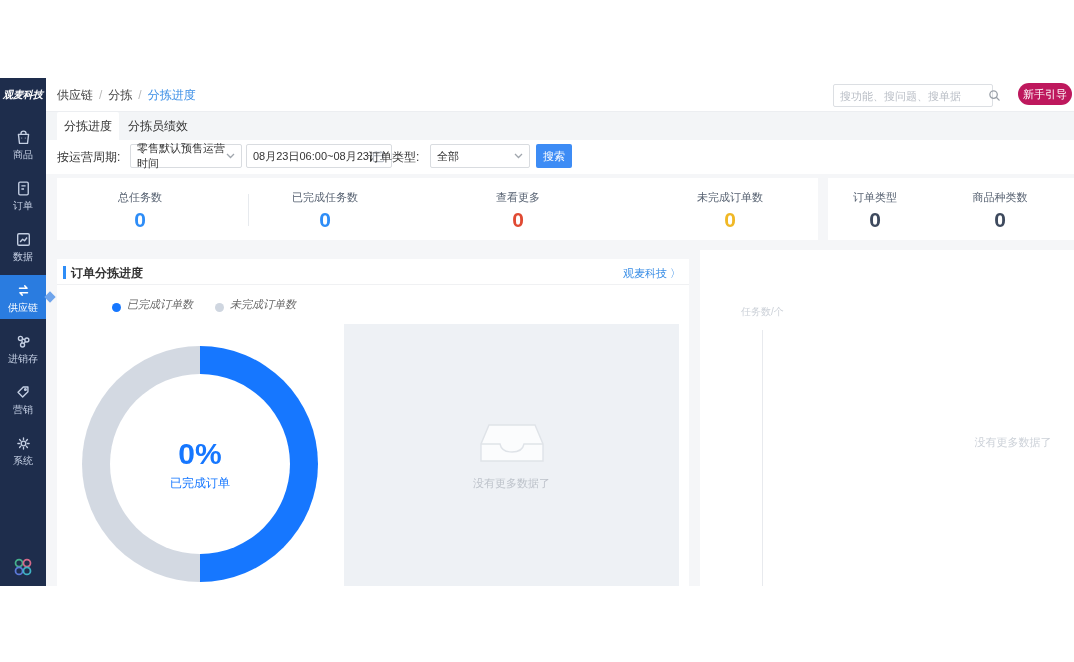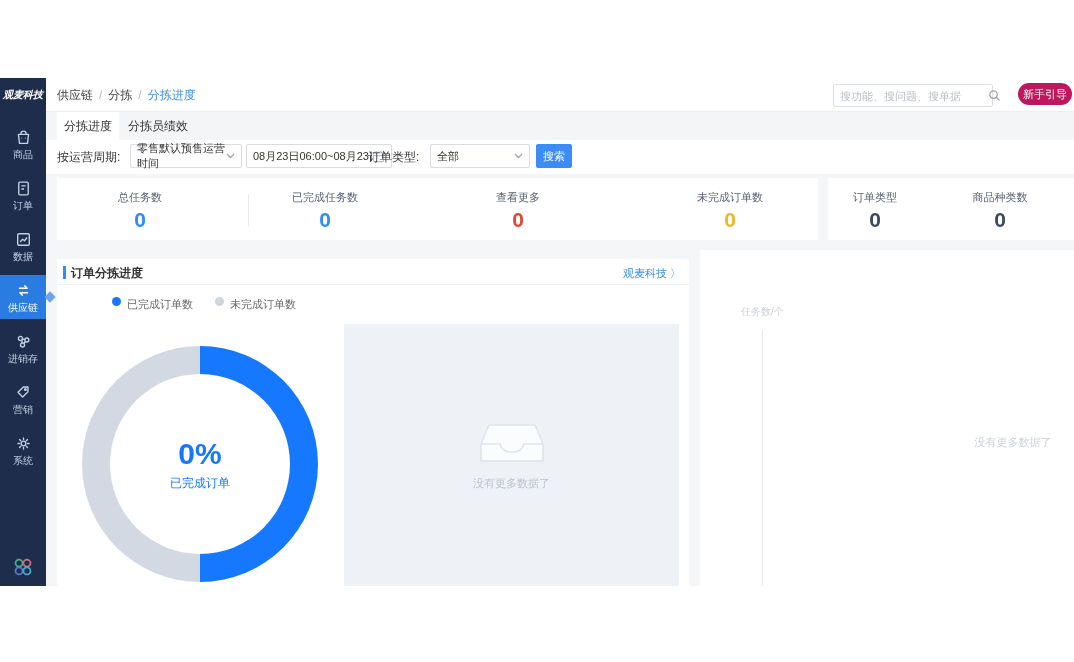--- a/index.html
+++ b/index.html
@@ -70,21 +70,21 @@
   
   .panel { position:absolute; top:172px; height:336px; background:#fff; overflow:hidden; }
   .panel-left { left:57px; width:632px;margin-top:9px; }
   .panel-right { left:700px; width:374px; }
   .panel-head { position:relative; height:26px; border-bottom:1px solid #f0f1f3; }
   .accent { position:absolute; left:6px; top:7px; width:3px; height:13px; background:#2e8df7; }
   .panel-title { position:absolute; left:14px; top:6px; font-size:12px; font-weight:bold; color:#333; }
   .more-link { position:absolute; right:8px; top:7px; font-size:11px; color:#3a8ee6; cursor:pointer; }
 
   .legend { position:absolute; left:55px; top:38px; display:flex; align-items:center; gap:22px; font-size:11px; color:#666; }
-  .legend-item { display:flex; align-items:flex-start; gap:6px; cursor:pointer; }
+  .legend-item { display:flex; align-items:flex-end; gap:6px; cursor:pointer;font-style:italic; }
   .legend-dot { width:9px; height:9px; border-radius:50%; }
 
   .donut-wrap { position:absolute; left:25px; top:87px; width:236px; height:236px; }
   .donut { position:absolute; inset:0; border-radius:50%; }
   .donut::after { content:""; position:absolute; inset:28px; background:#fff; border-radius:50%; }
   .donut-center { position:absolute; inset:0; display:flex; flex-direction:column; align-items:center; justify-content:center;
                   z-index:2; color:#1677ff; }
   .donut-pct { font-size:30px; font-weight:bold; }
   .donut-cap { font-size:12px; margin-top:4px; }
 

